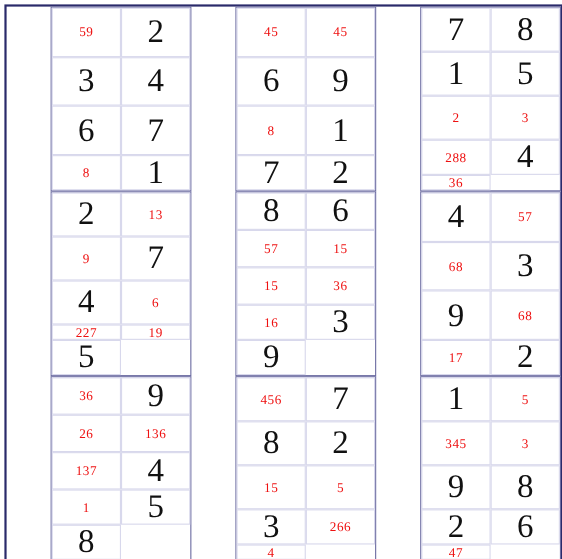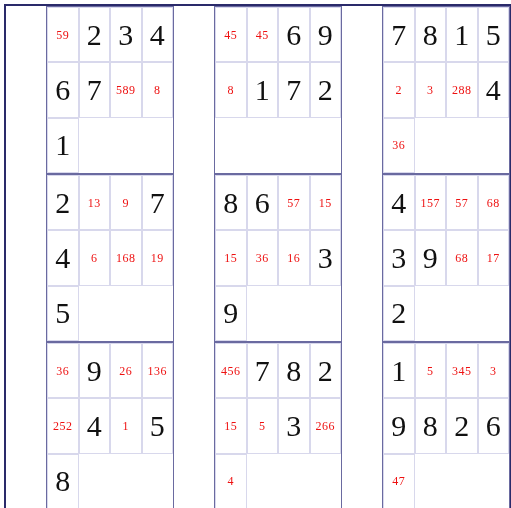--- a/index.html
+++ b/index.html
@@ -13,21 +13,21 @@
     width: 504px;
     height: 504px;
     display: grid;
     grid-template-columns: repeat(3, 1fr);
     grid-template-rows: repeat(3, 1fr);
     background: #ffffff;
   }
   .box {
     border: 1px solid #6a6aa0;
     display: grid;
-    grid-template-columns: repeat(4, 1fr);
+    grid-template-columns: repeat(2, 1fr);
     grid-template-rows: repeat(3, 1fr);
     margin-left: 40px;
   }
   .cell {
     border: 1px solid #d8d8ec;
     display: flex;
     align-items: center;
     justify-content: center;
     box-sizing: border-box;
     overflow: hidden;
@@ -62,23 +62,20 @@
       <div class="cell">
         <span class="val">4</span>
       </div>
       <div class="cell">
         <span class="val">6</span>
       </div>
       <div class="cell">
         <span class="val">7</span>
       </div>
       <div class="cell">
-        <span class="cand">589</span>
-      </div>
-      <div class="cell">
         <span class="cand">8</span>
       </div>
       <div class="cell">
         <span class="val">1</span>
       </div>
     </div>
     <div class="box">
       <div class="cell">
         <span class="cand">45</span>
       </div>
@@ -146,21 +143,21 @@
       <div class="cell">
         <span class="val">7</span>
       </div>
       <div class="cell">
         <span class="val">4</span>
       </div>
       <div class="cell">
         <span class="cand">6</span>
       </div>
       <div class="cell">
-        <span class="cand">168</span>
+        <span class="cand">227</span>
       </div>
       <div class="cell">
         <span class="cand">19</span>
       </div>
       <div class="cell">
         <span class="val">5</span>
       </div>
     </div>
     <div class="box">
       <div class="cell">
@@ -189,23 +186,20 @@
       </div>
       <div class="cell">
         <span class="val">9</span>
       </div>
     </div>
     <div class="box">
       <div class="cell">
         <span class="val">4</span>
       </div>
       <div class="cell">
-        <span class="cand">157</span>
-      </div>
-      <div class="cell">
         <span class="cand">57</span>
       </div>
       <div class="cell">
         <span class="cand">68</span>
       </div>
       <div class="cell">
         <span class="val">3</span>
       </div>
       <div class="cell">
         <span class="val">9</span>
@@ -227,21 +221,21 @@
       <div class="cell">
         <span class="val">9</span>
       </div>
       <div class="cell">
         <span class="cand">26</span>
       </div>
       <div class="cell">
         <span class="cand">136</span>
       </div>
       <div class="cell">
-        <span class="cand">252</span>
+        <span class="cand">137</span>
       </div>
       <div class="cell">
         <span class="val">4</span>
       </div>
       <div class="cell">
         <span class="cand">1</span>
       </div>
       <div class="cell">
         <span class="val">5</span>
       </div>

